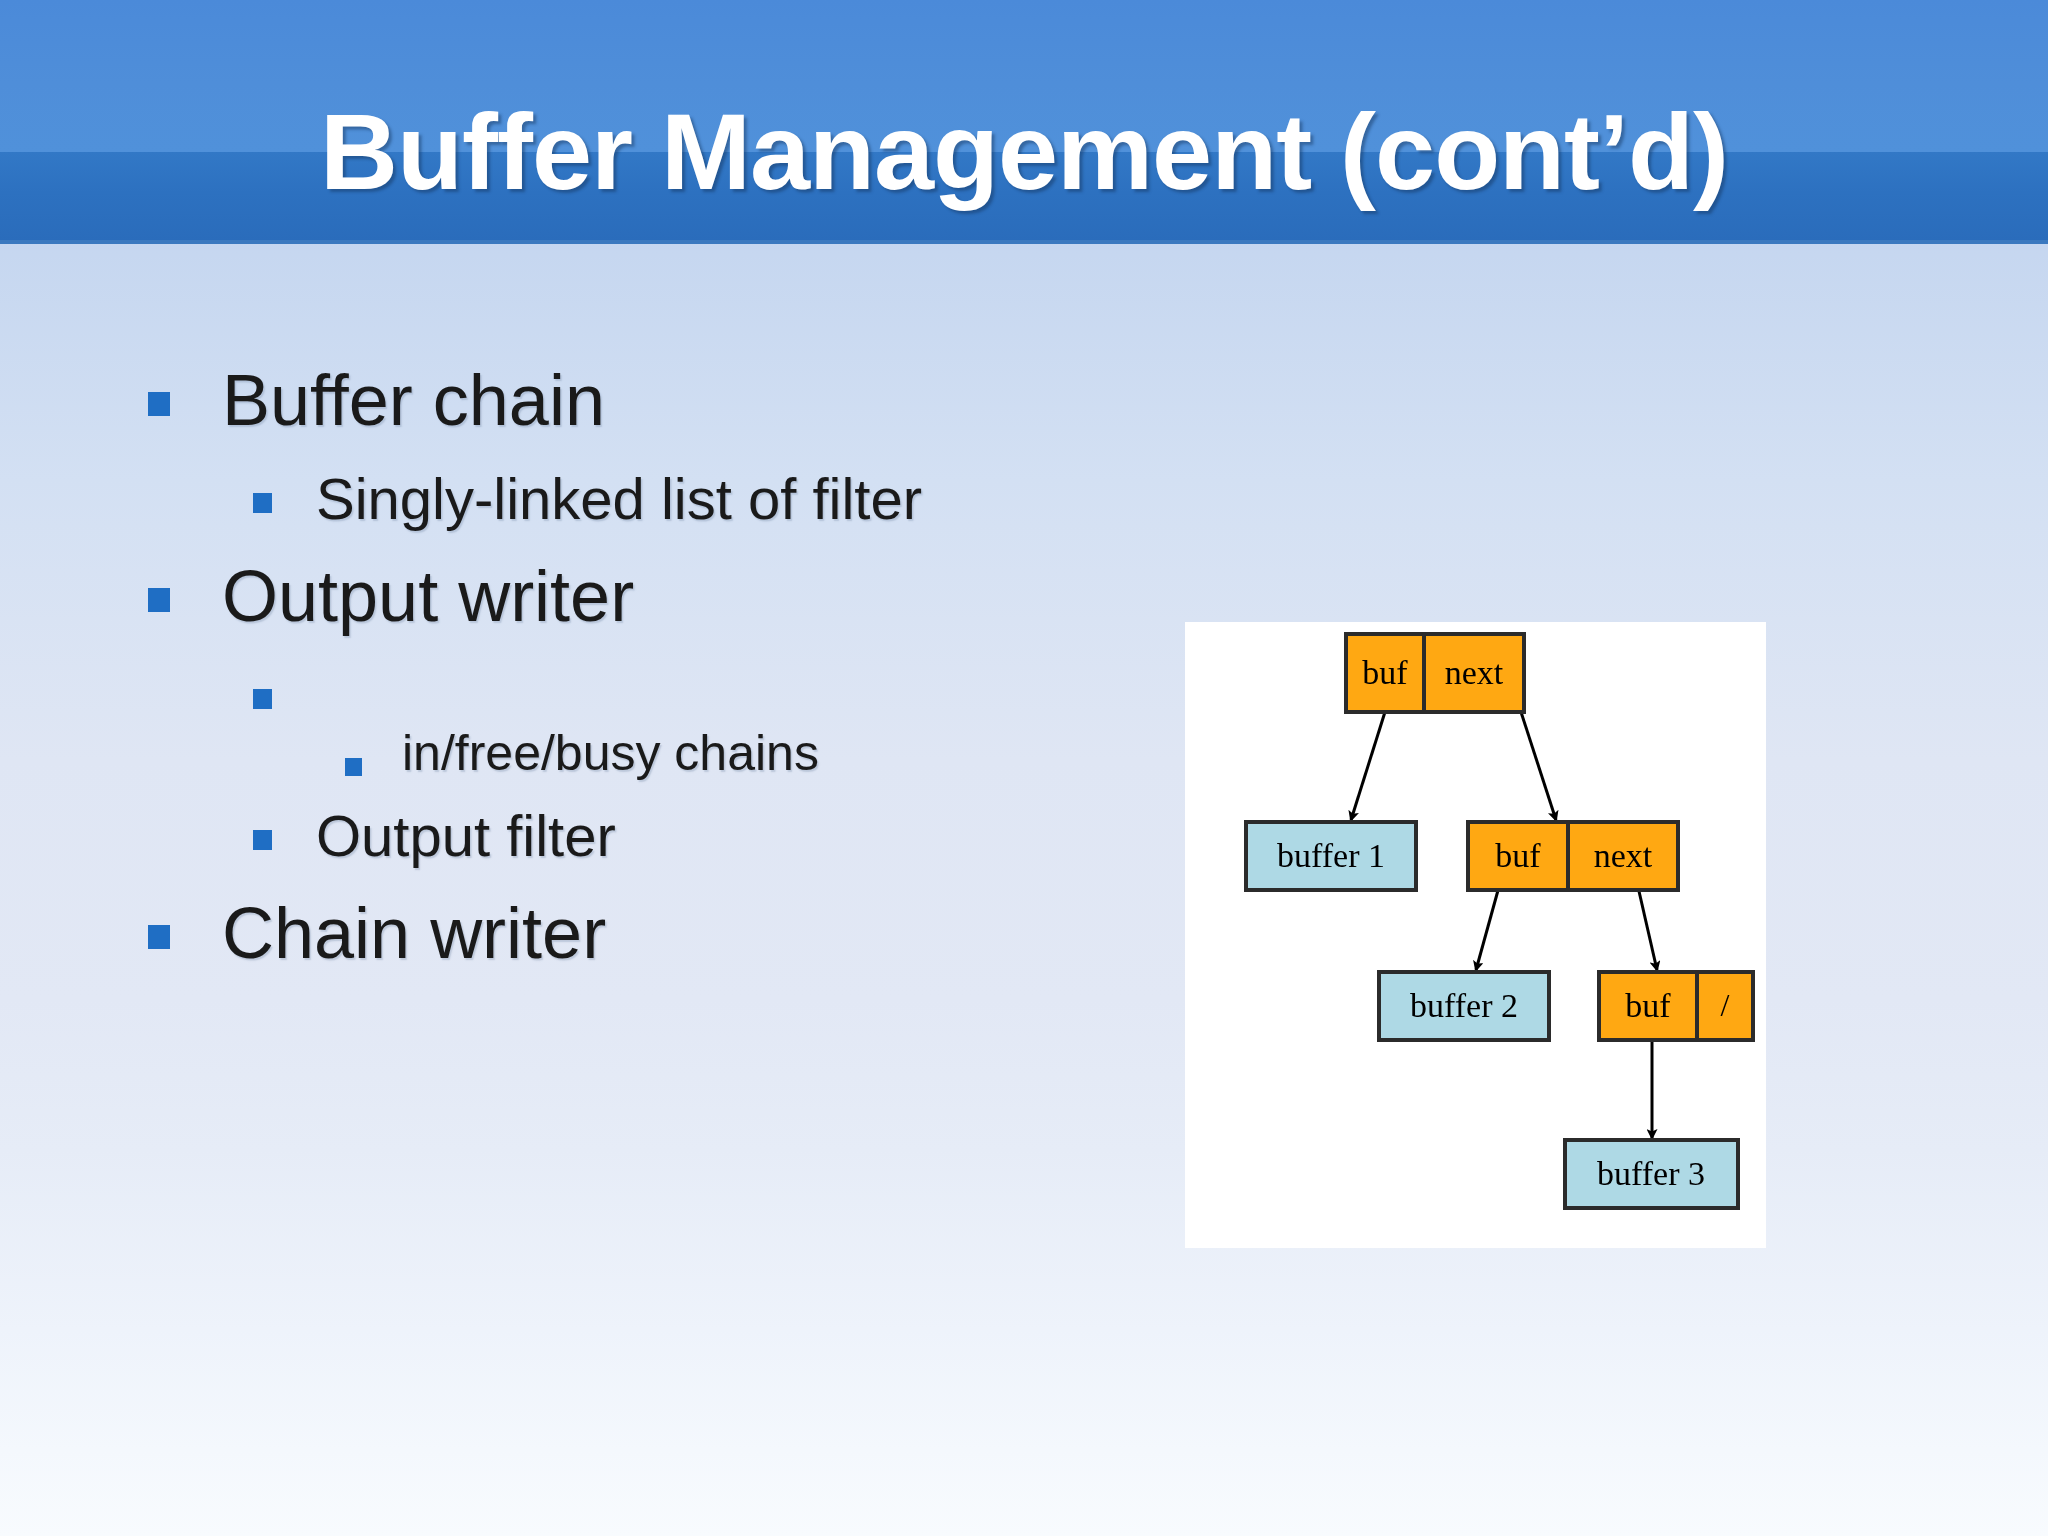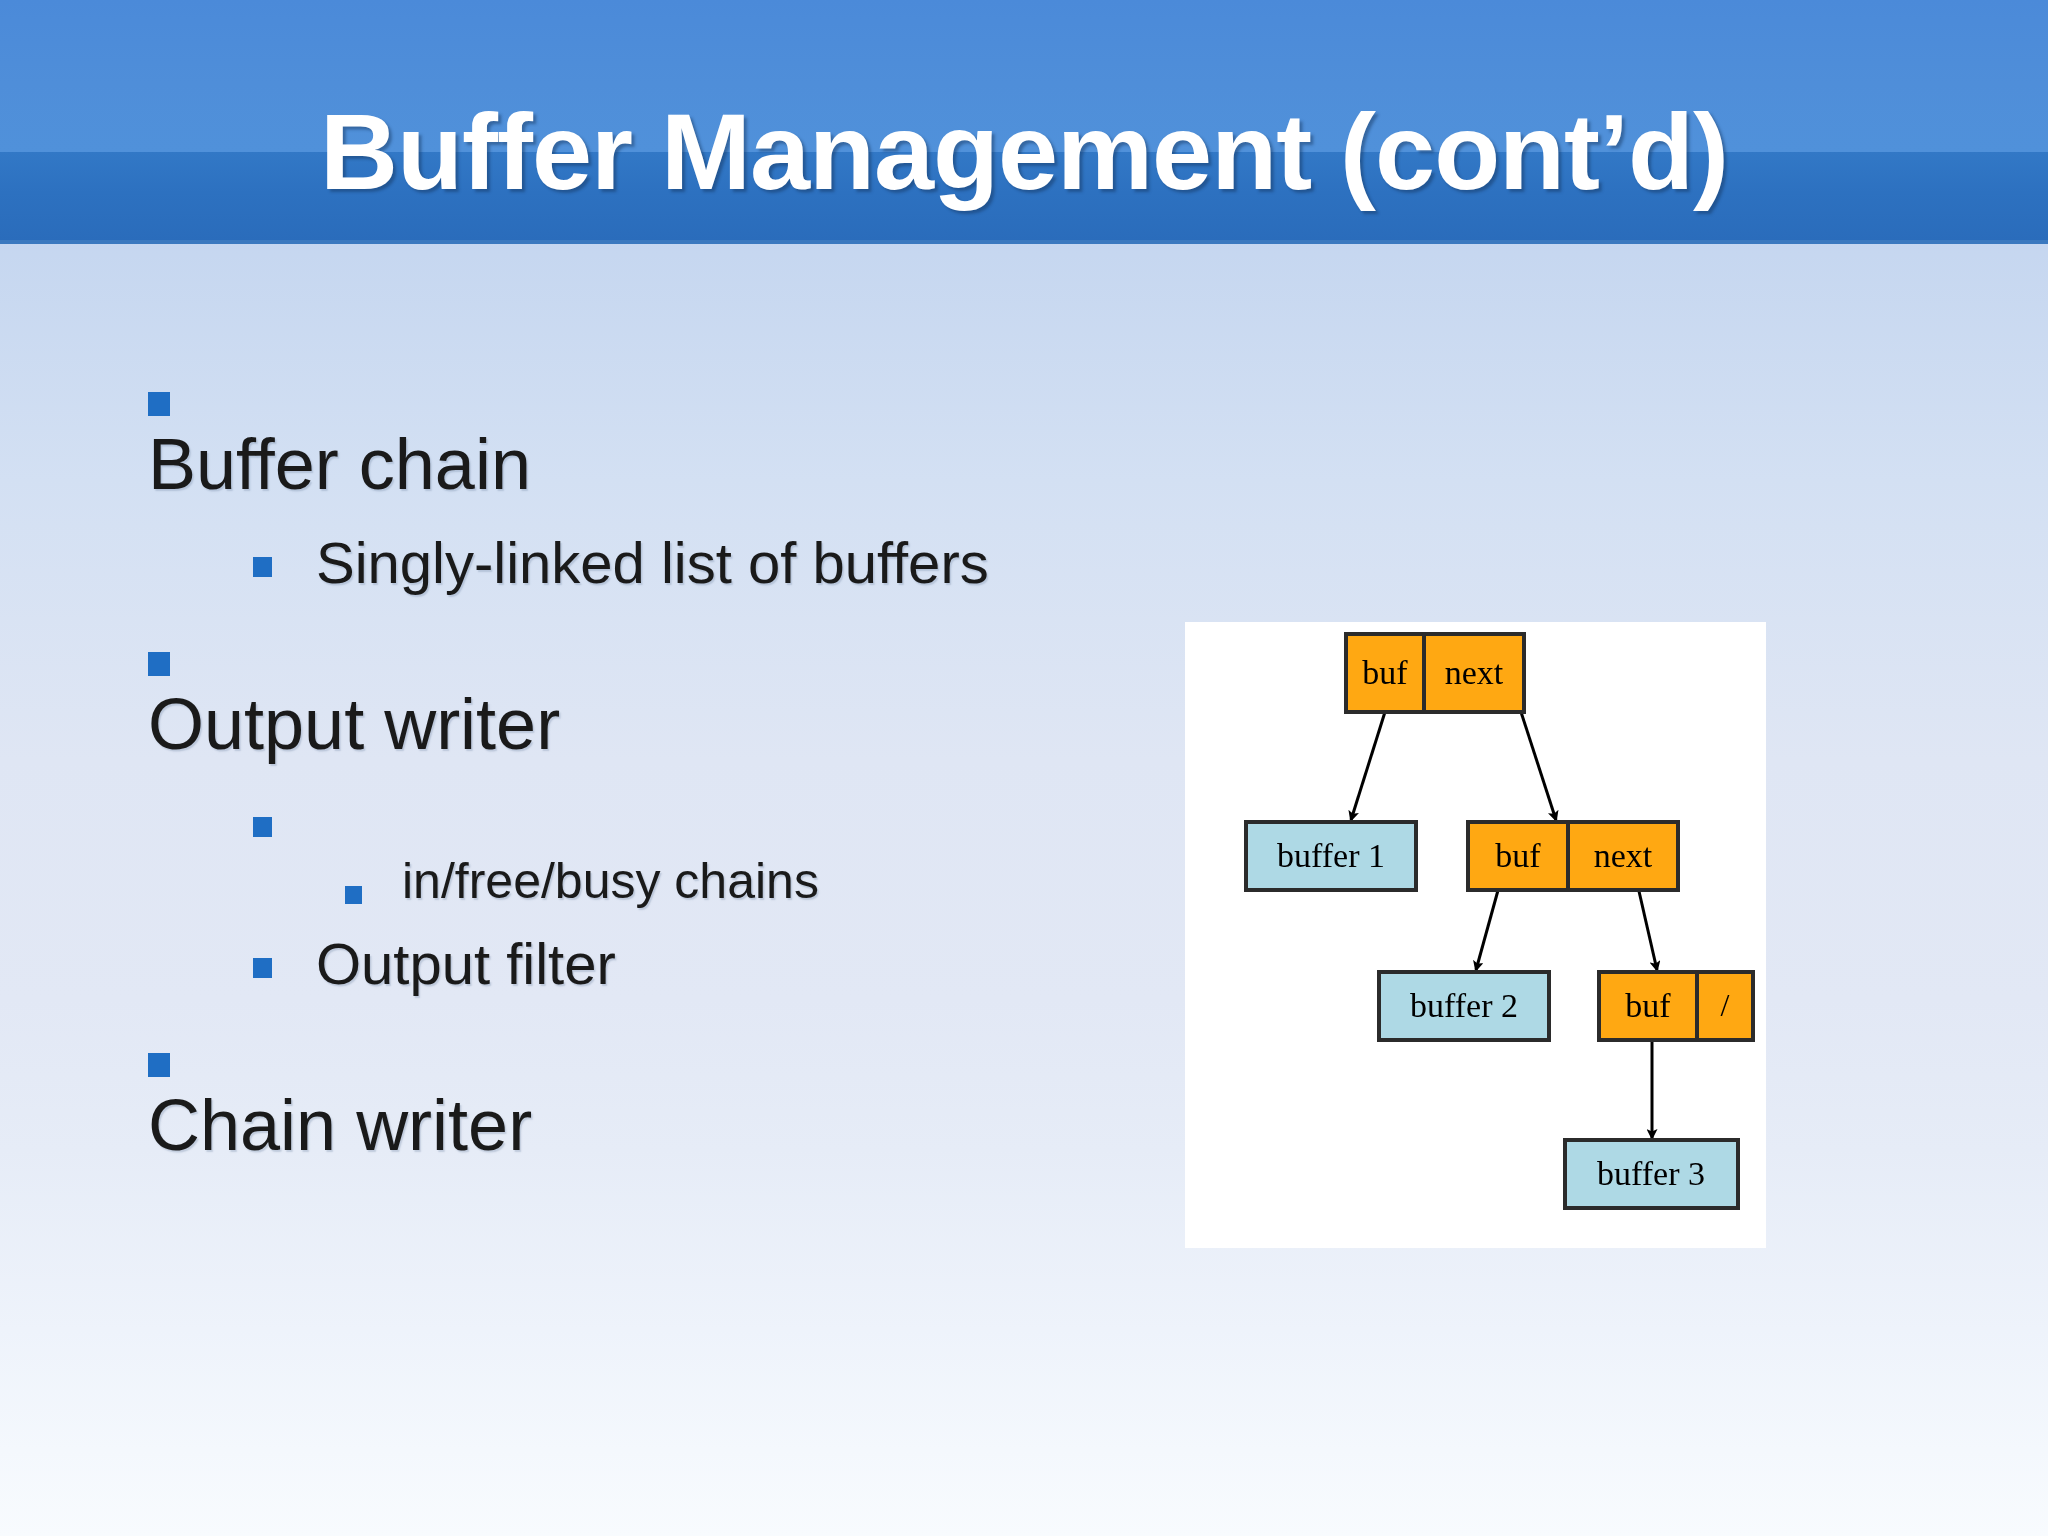--- a/index.html
+++ b/index.html
@@ -83,21 +83,21 @@
     background: #1f6ec4;
     position: relative;
   }
   .bullet-text {
     color: #1a1a1a;
     white-space: nowrap;
     text-shadow: 1.5px 1.5px 1.5px rgba(120,140,170,0.35);
   }
 
   
-  .lvl1 { padding-left: 148px; margin-bottom: 12px; flex-direction: column; }
+  .lvl1 { padding-left: 148px; margin-bottom: 12px; }
   .lvl1 .bullet-mark { width: 22px; height: 24px; margin-top: 40px; margin-right: 52px; }
   .lvl1 .bullet-text { font-size: 72px; line-height: 96px; }
 
   
   .lvl2 { padding-left: 253px; margin-bottom: 10px; }
   .lvl2 .bullet-mark { width: 19px; height: 20px; margin-top: 33px; margin-right: 44px; }
   .lvl2 .bullet-text { font-size: 58px; line-height: 78px; }
 
   
   .lvl3 { padding-left: 345px; margin-bottom: 10px; align-items: center; }
@@ -137,21 +137,21 @@
 
   <div class="body-list">
 
     <div class="bullet-row lvl1">
       <span class="bullet-mark"></span>
       <span class="bullet-text">Buffer chain</span>
     </div>
 
     <div class="bullet-row lvl2">
       <span class="bullet-mark"></span>
-      <span class="bullet-text">Singly-linked list of buffers</span>
+      <span class="bullet-text">Singly-linked list of filter</span>
     </div>
 
     <div class="bullet-row lvl1">
       <span class="bullet-mark"></span>
       <span class="bullet-text">Output writer</span>
     </div>
 
     <div class="bullet-row lvl2">
       <span class="bullet-mark"></span>
     </div>

